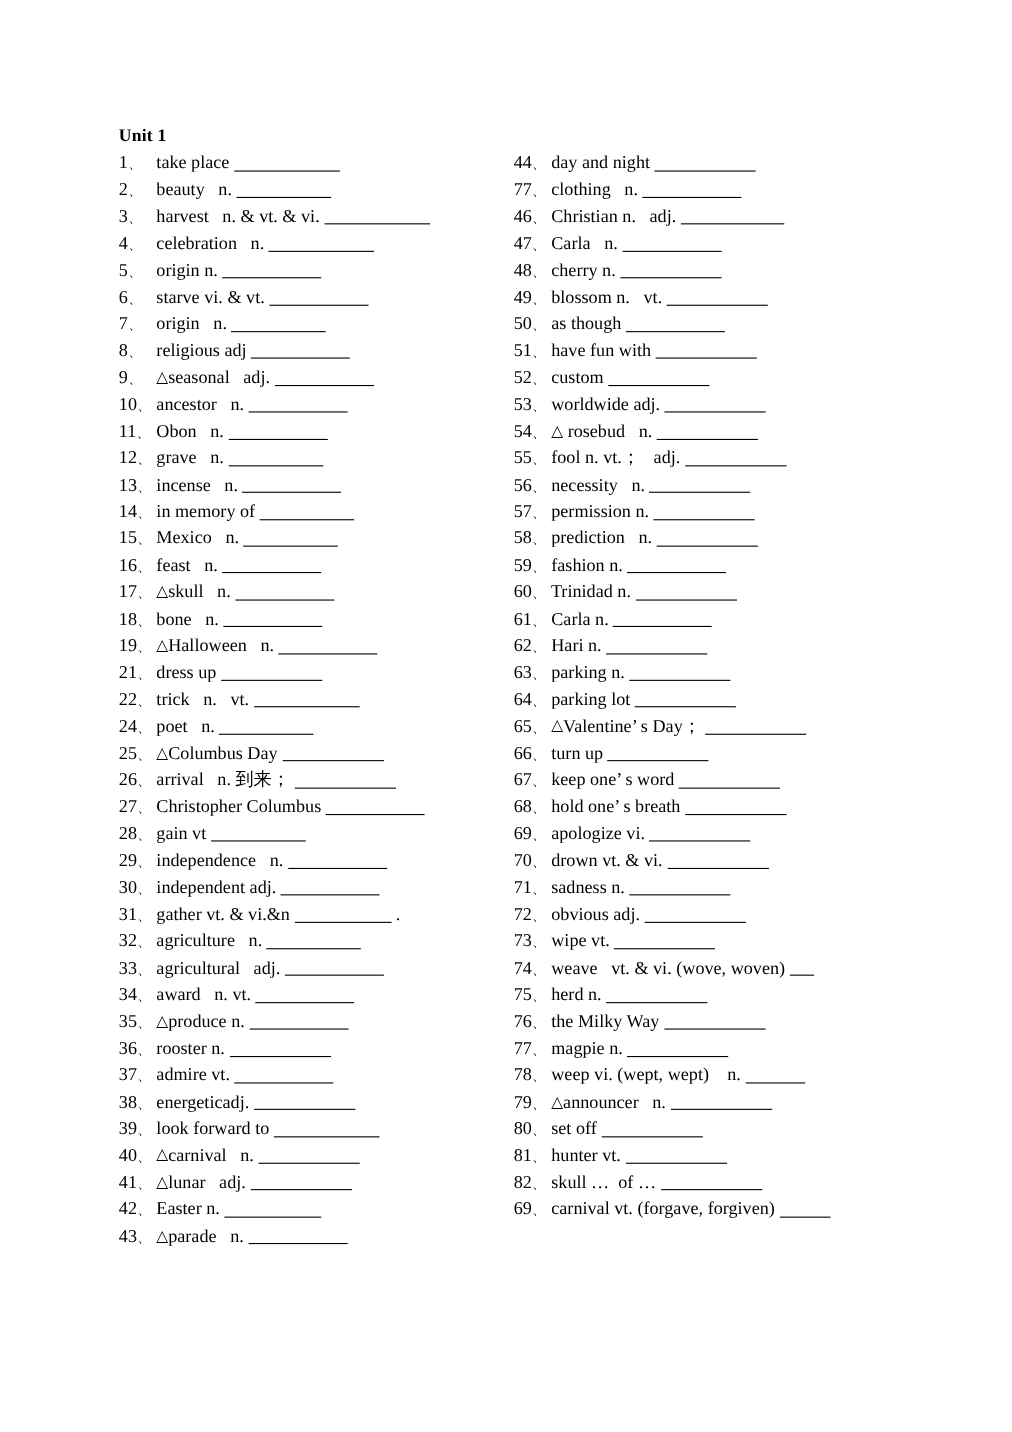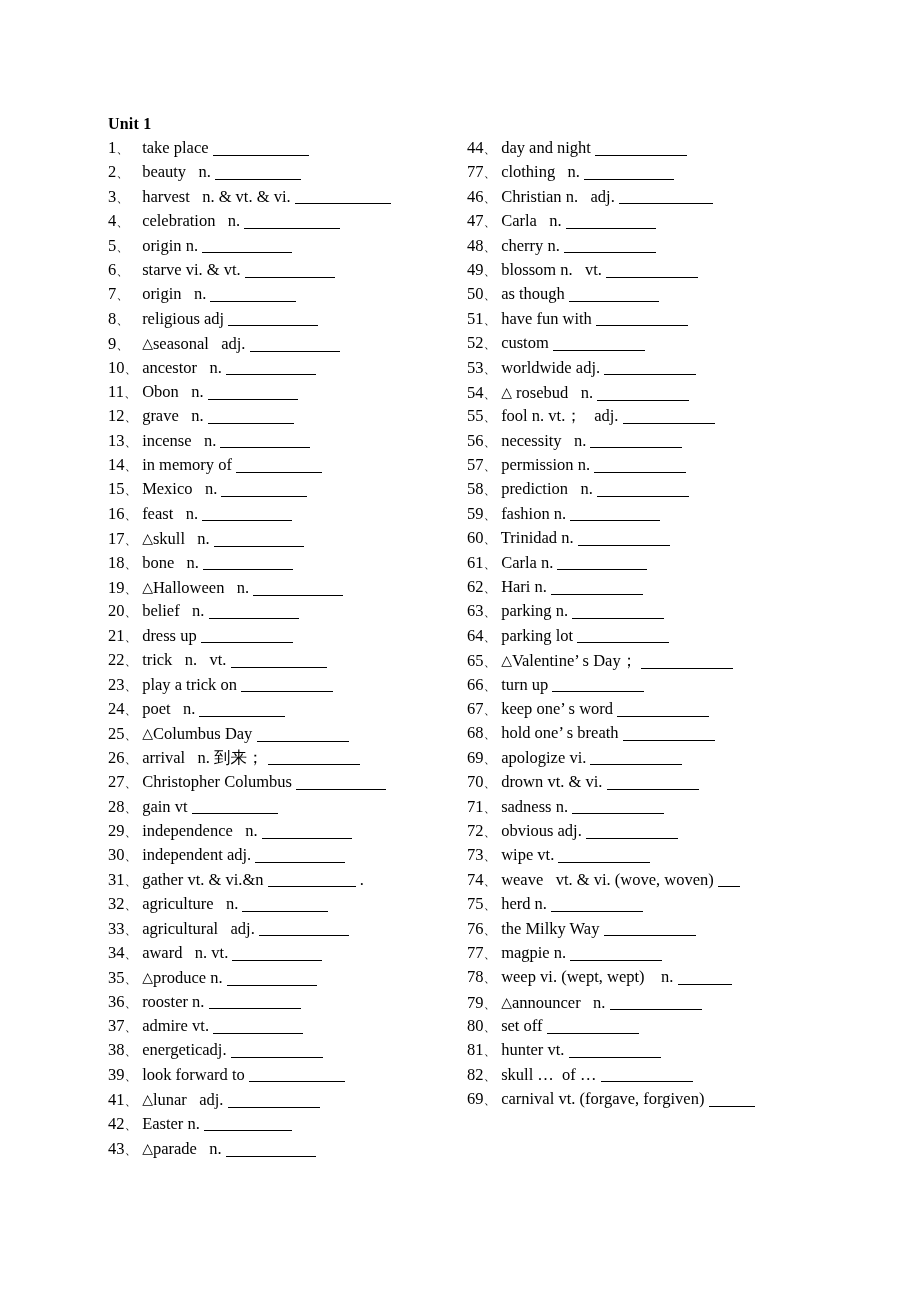--- a/index.html
+++ b/index.html
@@ -95,40 +95,39 @@
           <div class="entry"><span class="num"><span>10</span><span class="enum-mark">、</span></span> <span class="txt">ancestor   n.</span> <span class="blank" style="width: 90px;"></span></div>
           <div class="entry"><span class="num"><span>11</span><span class="enum-mark">、</span></span> <span class="txt">Obon   n.</span> <span class="blank" style="width: 90px;"></span></div>
           <div class="entry"><span class="num"><span>12</span><span class="enum-mark">、</span></span> <span class="txt">grave   n.</span> <span class="blank" style="width: 86px;"></span></div>
           <div class="entry"><span class="num"><span>13</span><span class="enum-mark">、</span></span> <span class="txt">incense   n.</span> <span class="blank" style="width: 90px;"></span></div>
           <div class="entry"><span class="num"><span>14</span><span class="enum-mark">、</span></span> <span class="txt">in memory of</span> <span class="blank" style="width: 86px;"></span></div>
           <div class="entry"><span class="num"><span>15</span><span class="enum-mark">、</span></span> <span class="txt">Mexico   n.</span> <span class="blank" style="width: 86px;"></span></div>
           <div class="entry"><span class="num"><span>16</span><span class="enum-mark">、</span></span> <span class="txt">feast   n.</span> <span class="blank" style="width: 90px;"></span></div>
           <div class="entry"><span class="num"><span>17</span><span class="enum-mark">、</span></span> <span class="tri">△</span><span class="txt">skull   n.</span> <span class="blank" style="width: 90px;"></span></div>
           <div class="entry"><span class="num"><span>18</span><span class="enum-mark">、</span></span> <span class="txt">bone   n.</span> <span class="blank" style="width: 90px;"></span></div>
           <div class="entry"><span class="num"><span>19</span><span class="enum-mark">、</span></span> <span class="tri">△</span><span class="txt">Halloween   n.</span> <span class="blank" style="width: 90px;"></span></div>
-          <div class="entry"><span class="num"><span>20</span><span class="enum-mark">、</span></span> <span class="txt">belief   n.</span> <span class="blank" style="width: 90px;"></span></div>
           <div class="entry"><span class="num"><span>21</span><span class="enum-mark">、</span></span> <span class="txt">dress up</span> <span class="blank" style="width: 92px;"></span></div>
           <div class="entry"><span class="num"><span>22</span><span class="enum-mark">、</span></span> <span class="txt">trick   n.   vt.</span> <span class="blank" style="width: 96px;"></span></div>
-          <div class="entry"><span class="num"><span>23</span><span class="enum-mark">、</span></span> <span class="txt">play a trick on</span> <span class="blank" style="width: 92px;"></span></div>
           <div class="entry"><span class="num"><span>24</span><span class="enum-mark">、</span></span> <span class="txt">poet   n.</span> <span class="blank" style="width: 86px;"></span></div>
           <div class="entry"><span class="num"><span>25</span><span class="enum-mark">、</span></span> <span class="tri">△</span><span class="txt">Columbus Day</span> <span class="blank" style="width: 92px;"></span></div>
           <div class="entry"><span class="num"><span>26</span><span class="enum-mark">、</span></span> <span class="txt">arrival   n. 到来；</span> <span class="blank" style="width: 92px;"></span></div>
           <div class="entry"><span class="num"><span>27</span><span class="enum-mark">、</span></span> <span class="txt">Christopher Columbus</span> <span class="blank" style="width: 90px;"></span></div>
           <div class="entry"><span class="num"><span>28</span><span class="enum-mark">、</span></span> <span class="txt">gain vt</span> <span class="blank" style="width: 86px;"></span></div>
           <div class="entry"><span class="num"><span>29</span><span class="enum-mark">、</span></span> <span class="txt">independence   n.</span> <span class="blank" style="width: 90px;"></span></div>
           <div class="entry"><span class="num"><span>30</span><span class="enum-mark">、</span></span> <span class="txt">independent adj.</span> <span class="blank" style="width: 90px;"></span></div>
           <div class="entry"><span class="num"><span>31</span><span class="enum-mark">、</span></span> <span class="txt">gather vt. &amp; vi.&amp;n</span> <span class="blank" style="width: 88px;"></span><span> .</span></div>
           <div class="entry"><span class="num"><span>32</span><span class="enum-mark">、</span></span> <span class="txt">agriculture   n.</span> <span class="blank" style="width: 86px;"></span></div>
           <div class="entry"><span class="num"><span>33</span><span class="enum-mark">、</span></span> <span class="txt">agricultural   adj.</span> <span class="blank" style="width: 90px;"></span></div>
           <div class="entry"><span class="num"><span>34</span><span class="enum-mark">、</span></span> <span class="txt">award   n. vt.</span> <span class="blank" style="width: 90px;"></span></div>
           <div class="entry"><span class="num"><span>35</span><span class="enum-mark">、</span></span> <span class="tri">△</span><span class="txt">produce n.</span> <span class="blank" style="width: 90px;"></span></div>
           <div class="entry"><span class="num"><span>36</span><span class="enum-mark">、</span></span> <span class="txt">rooster n.</span> <span class="blank" style="width: 92px;"></span></div>
           <div class="entry"><span class="num"><span>37</span><span class="enum-mark">、</span></span> <span class="txt">admire vt.</span> <span class="blank" style="width: 90px;"></span></div>
           <div class="entry"><span class="num"><span>38</span><span class="enum-mark">、</span></span> <span class="txt">energeticadj.</span> <span class="blank" style="width: 92px;"></span></div>
           <div class="entry"><span class="num"><span>39</span><span class="enum-mark">、</span></span> <span class="txt">look forward to</span> <span class="blank" style="width: 96px;"></span></div>
+          <div class="entry"><span class="num"><span>40</span><span class="enum-mark">、</span></span> <span class="tri">△</span><span class="txt">carnival   n.</span> <span class="blank" style="width: 92px;"></span></div>
           <div class="entry"><span class="num"><span>41</span><span class="enum-mark">、</span></span> <span class="tri">△</span><span class="txt">lunar   adj.</span> <span class="blank" style="width: 92px;"></span></div>
           <div class="entry"><span class="num"><span>42</span><span class="enum-mark">、</span></span> <span class="txt">Easter n.</span> <span class="blank" style="width: 88px;"></span></div>
           <div class="entry"><span class="num"><span>43</span><span class="enum-mark">、</span></span> <span class="tri">△</span><span class="txt">parade   n.</span> <span class="blank" style="width: 90px;"></span></div>
         </div>
     </div>
 
     <div class="column" id="col-right">
       <div class="spacer-title"></div>
       <div id="right-entries">
           <div class="entry"><span class="num"><span>44</span><span class="enum-mark">、</span></span> <span class="txt">day and night</span> <span class="blank" style="width: 92px;"></span></div>

